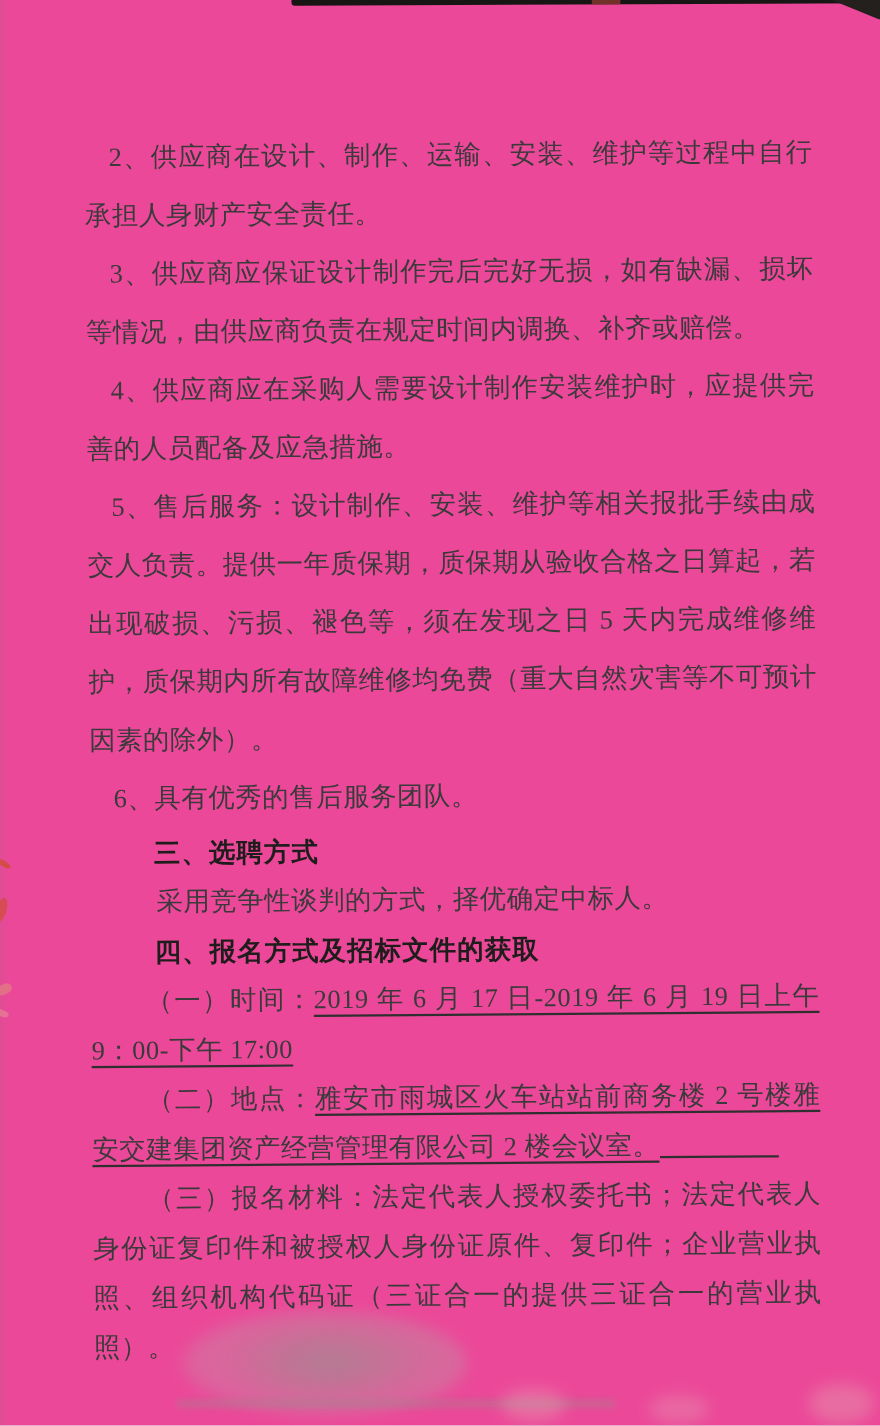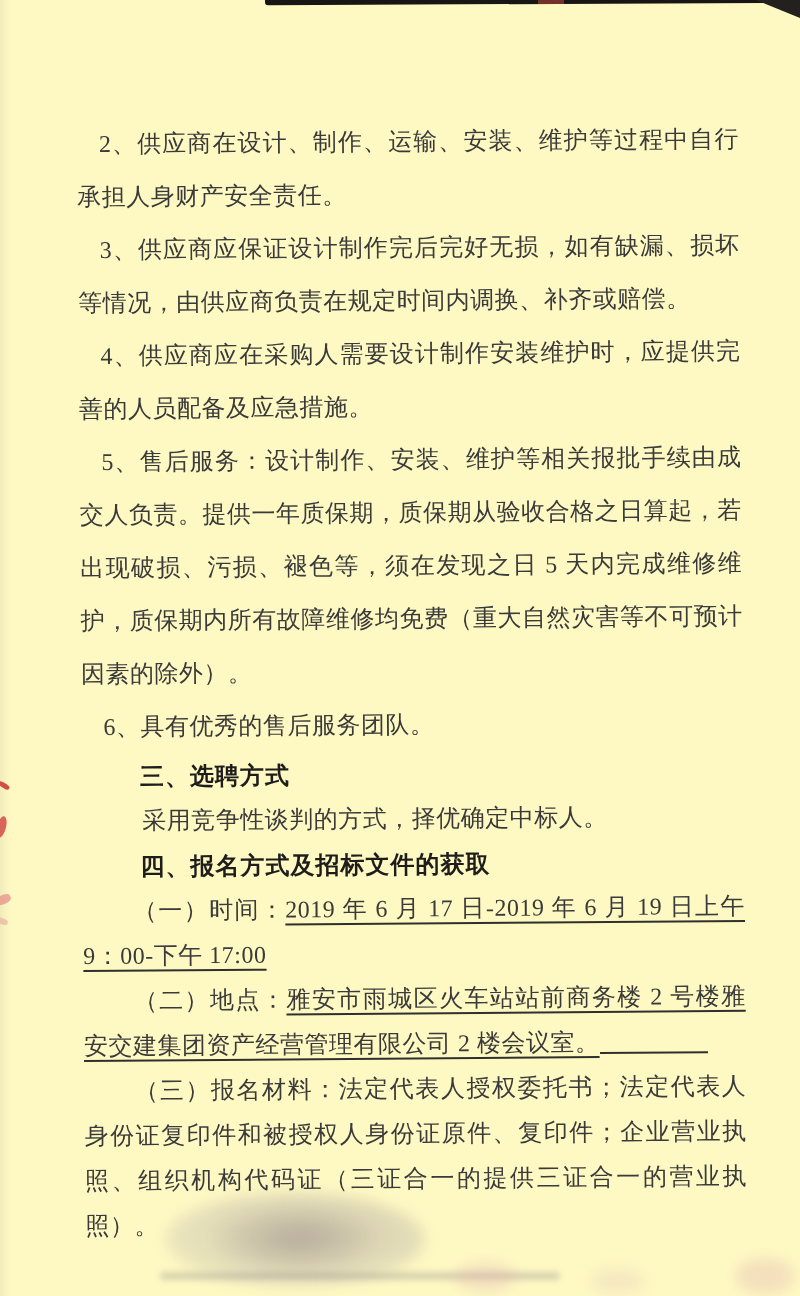--- a/index.html
+++ b/index.html
@@ -1,20 +1,20 @@
 <!DOCTYPE html>
 <html><head>
 <meta charset="utf-8">
 <style>
   html,body{margin:0;padding:0;background:#e8e8e8;}
   .page{
     position:relative;
     width:800px;height:1296px;
     margin:0 auto;
-    background:#fef9c3;
+    background:#ec4899;
     overflow:hidden;
     font-family:"Liberation Serif", serif;
   }
   
   .scan-strip-top{
     position:absolute;top:-3px;left:265px;width:545px;height:7px;
     background:#181614;border-radius:0 0 4px 3px;
     transform:rotate(-0.25deg);
   }
   .scan-strip-red{

